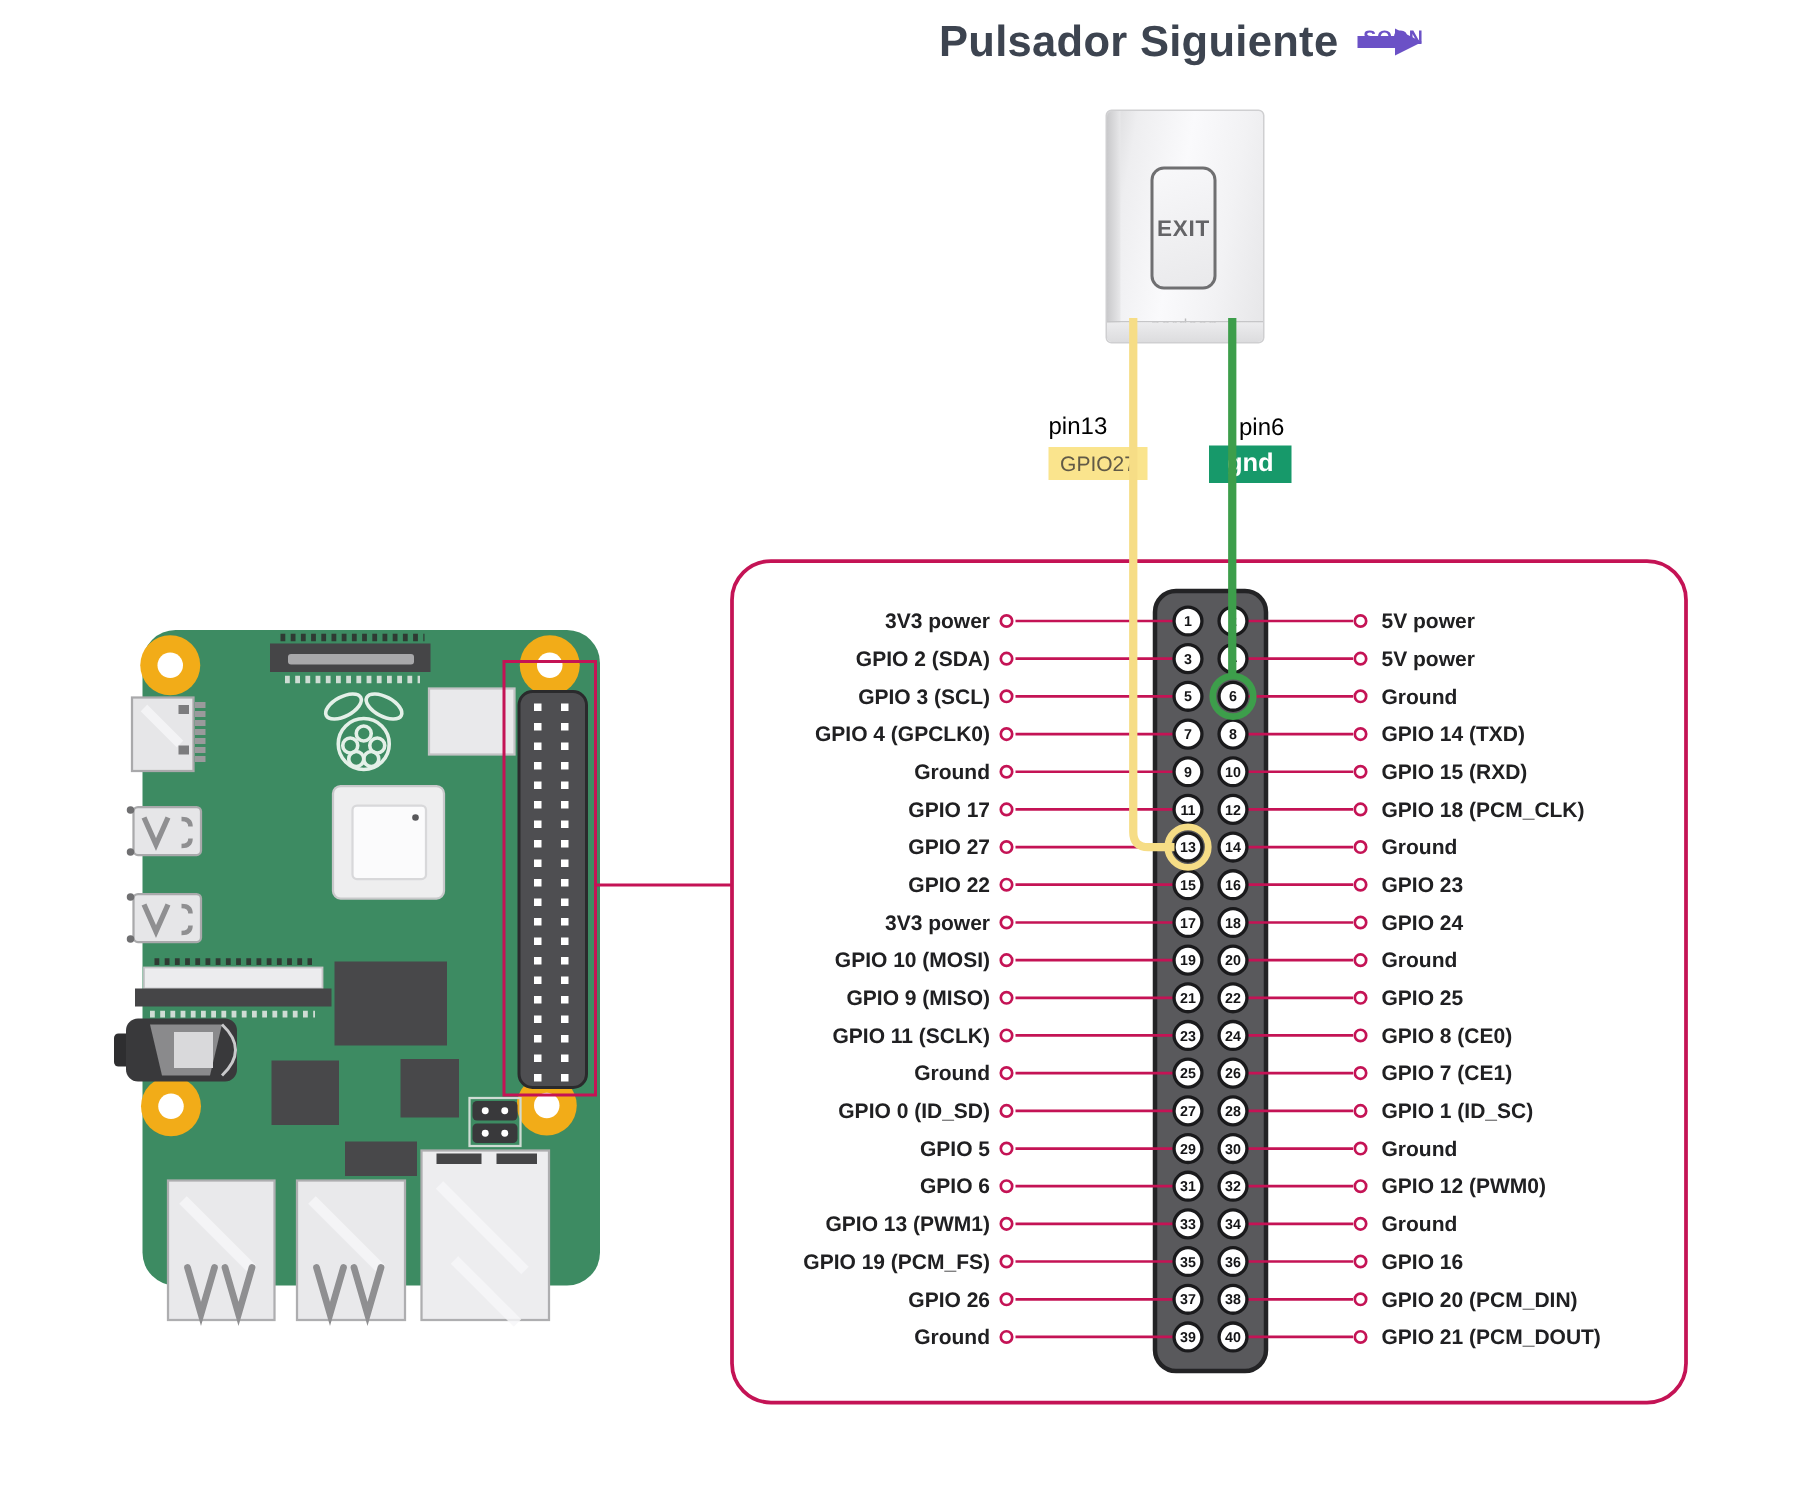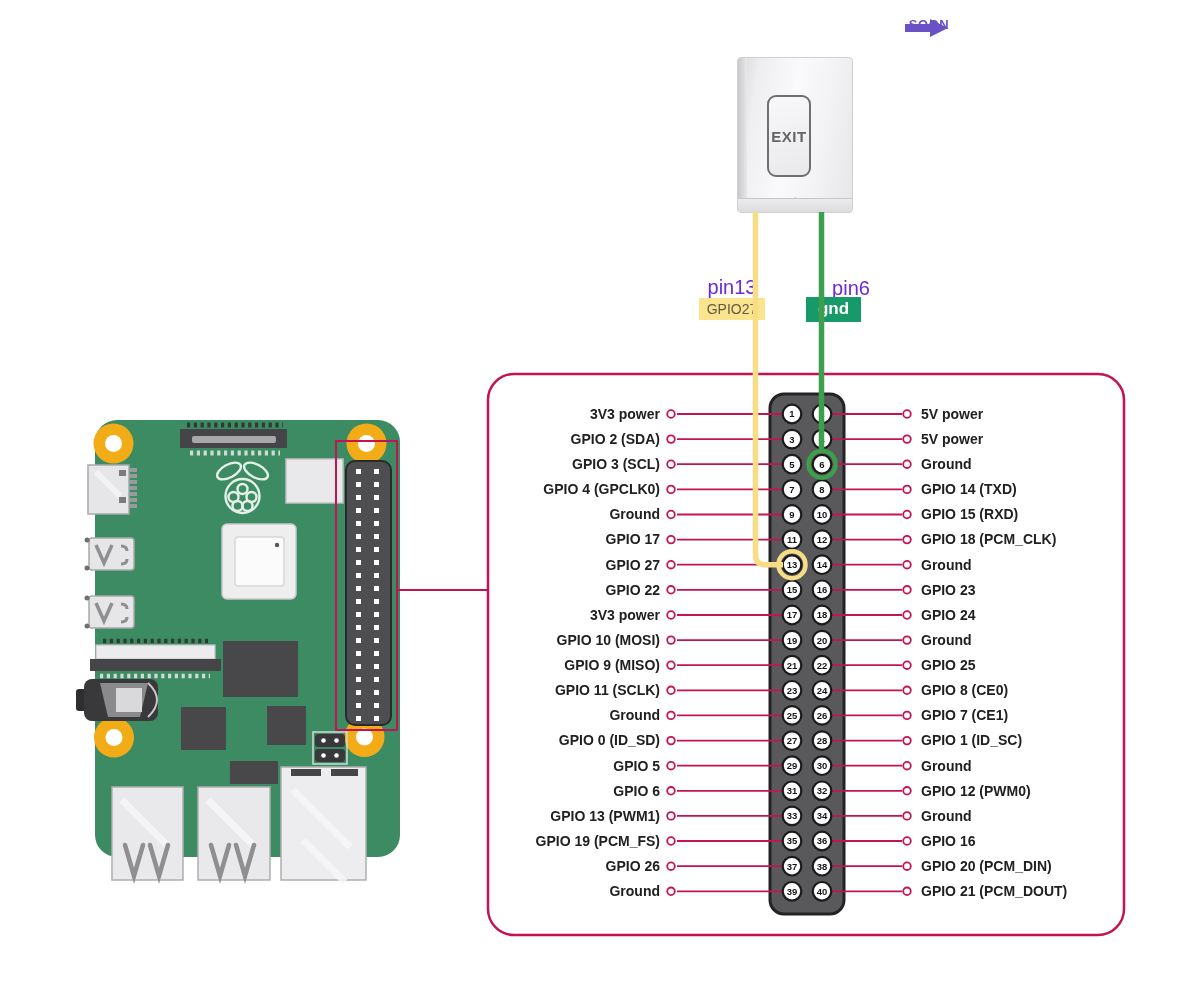--- a/index.html
+++ b/index.html
@@ -17,21 +17,21 @@
     left:626px;top:12px;width:300px;
     font-size:29px;font-weight:600;color:#3d4450;letter-spacing:.2px;white-space:nowrap;
   }
   #soon-tag{left:903px;top:16px;width:52px;text-align:center;}
   #soon-tag .soon-text{
     display:block;margin-top:1px;font-size:13px;font-weight:700;color:#6b51c6;letter-spacing:.5px;
   }
 
   
   #exit-device{
-    left:737px;top:57px;width:116px;height:156px;border-radius:4px;
+    left:737px;top:73px;width:106px;height:156px;border-radius:4px;
     background:linear-gradient(100deg,#d7d7d9 0%,#eeeef0 16%,#fafafc 45%,#f2f2f4 72%,#e6e6e8 100%);
     border:1px solid #cfcfd1;box-sizing:border-box;
   }
   #exit-device::before{ 
     content:"";position:absolute;left:0;top:0;bottom:0;width:9px;
     background:linear-gradient(90deg,#c9c9cb,#e8e8ea);border-radius:4px 0 0 4px;
   }
   #exit-device::after{ 
     content:"";position:absolute;left:0;right:0;bottom:0;height:13px;
     background:linear-gradient(#ececee,#dcdcde);border-top:1px solid #c6c6c8;border-radius:0 0 4px 4px;
@@ -41,21 +41,21 @@
     border:2px solid #6f6f71;background:linear-gradient(160deg,#f8f8fa,#e9e9eb);
     display:flex;align-items:center;justify-content:center;
     font-size:15px;font-weight:700;color:#646467;letter-spacing:.5px;
   }
   #exit-brand{
     position:absolute;left:0;top:137px;width:100%;text-align:center;
     font-size:10.5px;color:#bcbcbe;letter-spacing:1px;
   }
 
   
-  .pin-caption{font-size:20px;color:#6d28d9;text-align:center;}
+  .pin-caption{font-size:16px;color:#000000;text-align:left;}
   #label-pin13{left:699px;top:276px;width:66px;}
   #label-pin6{left:826px;top:277px;width:50px;}
   #badge-gpio27{
     left:699px;top:298px;width:66px;height:22px;line-height:22px;text-align:center;
     background:#fae48d;color:#615a47;font-size:14px;
   }
   #badge-gnd{
     left:806px;top:297px;width:55px;height:25px;line-height:24px;text-align:center;
     background:#17996a;color:#ffffff;font-size:17px;font-weight:700;
   }
@@ -491,20 +491,21 @@
           <circle cx="792" cy="891.3" r="9.3" fill="#fff" stroke="#1a1a1c" stroke-width="2.2"></circle>
           <text x="792" y="891.3" dy="3.4" text-anchor="middle" class="pin-number">39</text>
           <circle cx="822" cy="891.3" r="9.3" fill="#fff" stroke="#1a1a1c" stroke-width="2.2"></circle>
           <text x="822" y="891.3" dy="3.4" text-anchor="middle" class="pin-number">40</text>
           <text x="660" y="891.3" dy="4.8" text-anchor="end" class="pin-label">Ground</text>
           <text x="921" y="891.3" dy="4.8" text-anchor="start" class="pin-label">GPIO 21 (PCM_DOUT)</text>
         </g>
       </g>
   </svg>
 
+  <div class="overlay" id="page-title">Pulsador Siguiente</div>
 
   <div class="overlay" id="soon-tag">
     <svg width="48" height="24" viewBox="0 0 48 24">
       <path d="M2 8 H27 V3 L45 12 L27 21 V16 H2 Z" fill="#6b51c6"></path>
     </svg>
     <span class="soon-text">SOON</span>
   </div>
 
   <div class="overlay" id="exit-device">
     <div id="exit-button">EXIT</div>

